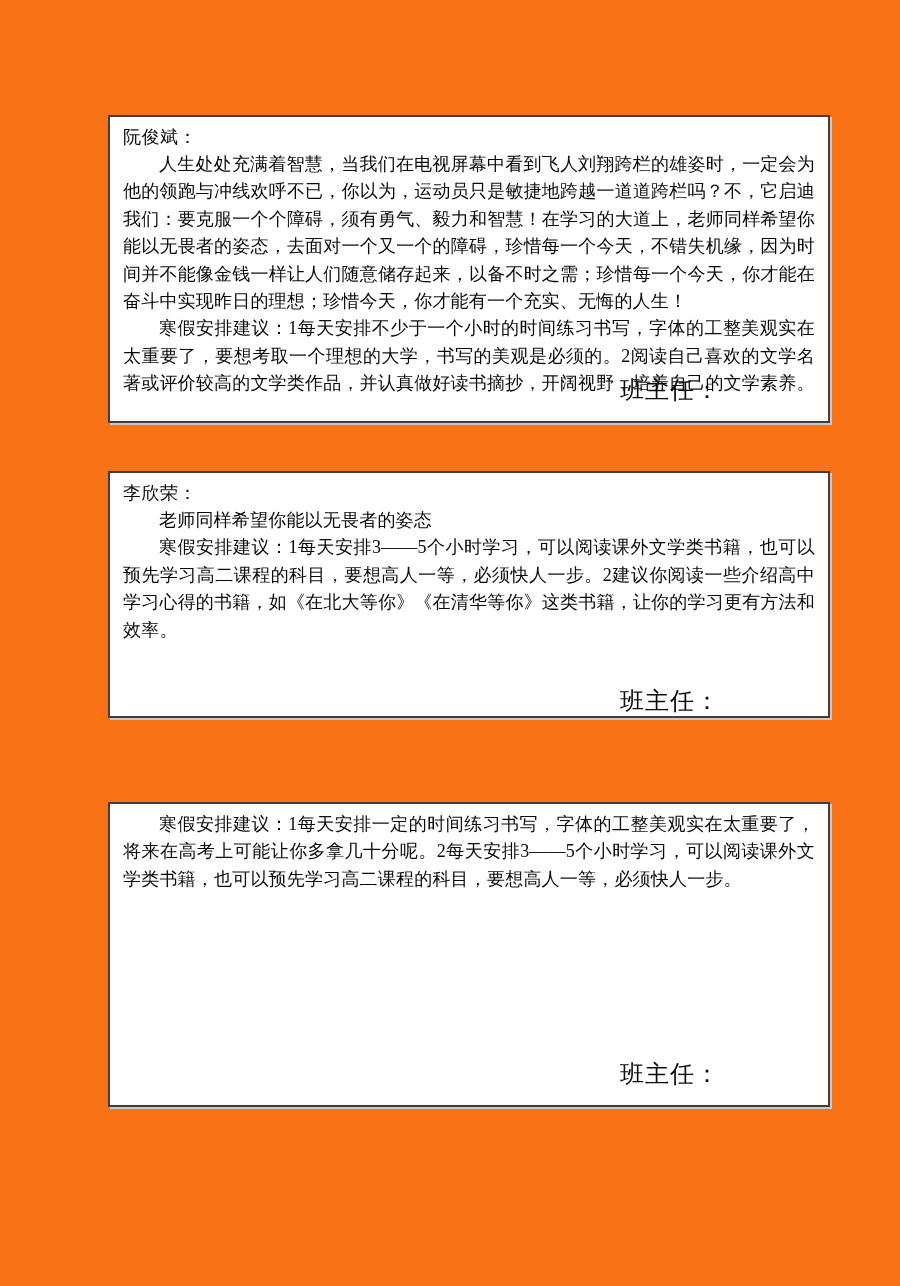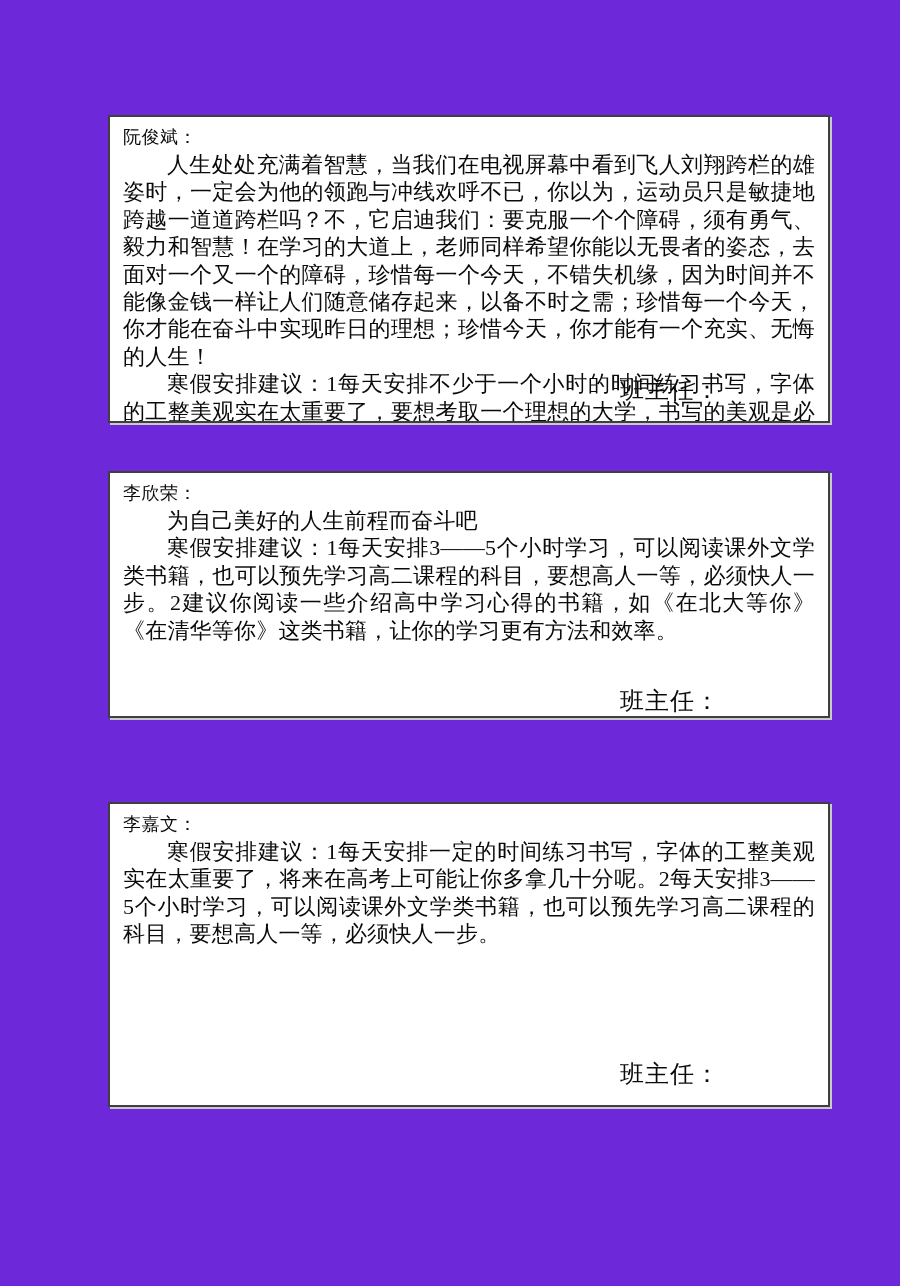--- a/index.html
+++ b/index.html
@@ -1,21 +1,21 @@
 <!DOCTYPE html>
 <html><head>
 <meta charset="utf-8">
 <style>
   * { margin: 0; padding: 0; box-sizing: border-box; }
   html, body { background: #ffffff; }
   .page {
     position: relative;
     width: 900px;
     height: 1286px;
-    background: #6d28d9;
+    background: #f97316;
     font-family: "Liberation Serif", "DejaVu Serif", serif;
     color: #0a0a0a;
     overflow: hidden;
   }
   .note-box {
     position: absolute;
     left: 108px;
     width: 722px;
     border: 2px solid #3f3f3f;
     box-shadow: 2px 2px 0 #c9c9c9;
@@ -25,21 +25,21 @@
   }
   .note-box-1 { top: 115px; height: 308px; }
   .note-box-2 { top: 471px; height: 247px; }
   .note-box-3 { top: 802px; height: 305px; }
   .student-name {
     font-size: 18px;
     line-height: 27px;
     letter-spacing: 0.5px;
   }
   .para {
-    font-size: 22px;
+    font-size: 18px;
     line-height: 27.4px;
     text-indent: 2em;
     text-align: justify;
     letter-spacing: 0.2px;
   }
   .signature {
     position: absolute;
     right: 108px;
     font-size: 24px;
     line-height: 22px;
@@ -57,24 +57,23 @@
 
   <section class="note-box note-box-1">
     <div class="student-name">阮俊斌：</div>
     <p class="para">人生处处充满着智慧，当我们在电视屏幕中看到飞人刘翔跨栏的雄姿时，一定会为他的领跑与冲线欢呼不已，你以为，运动员只是敏捷地跨越一道道跨栏吗？不，它启迪我们：要克服一个个障碍，须有勇气、毅力和智慧！在学习的大道上，老师同样希望你能以无畏者的姿态，去面对一个又一个的障碍，珍惜每一个今天，不错失机缘，因为时间并不能像金钱一样让人们随意储存起来，以备不时之需；珍惜每一个今天，你才能在奋斗中实现昨日的理想；珍惜今天，你才能有一个充实、无悔的人生！</p>
     <p class="para">寒假安排建议：1每天安排不少于一个小时的时间练习书写，字体的工整美观实在太重要了，要想考取一个理想的大学，书写的美观是必须的。2阅读自己喜欢的文学名著或评价较高的文学类作品，并认真做好读书摘抄，开阔视野，培养自己的文学素养。</p>
     <div class="signature">班主任：</div>
   </section>
 
   <section class="note-box note-box-2">
     <div class="student-name">李欣荣：</div>
-    <p class="para">为自己美好的人生前程而奋斗吧</p>
+    <p class="para">老师同样希望你能以无畏者的姿态</p>
     <p class="para">寒假安排建议：1每天安排3——5个小时学习，可以阅读课外文学类书籍，也可以预先学习高二课程的科目，要想高人一等，必须快人一步。2建议你阅读一些介绍高中学习心得的书籍，如《在北大等你》《在清华等你》这类书籍，让你的学习更有方法和效率。</p>
     <div class="signature">班主任：</div>
   </section>
 
   <section class="note-box note-box-3">
-    <div class="student-name">李嘉文：</div>
     <p class="para">寒假安排建议：1每天安排一定的时间练习书写，字体的工整美观实在太重要了，将来在高考上可能让你多拿几十分呢。2每天安排3——5个小时学习，可以阅读课外文学类书籍，也可以预先学习高二课程的科目，要想高人一等，必须快人一步。</p>
     <div class="signature">班主任：</div>
   </section>
 
 </div>
 
 </body></html>

